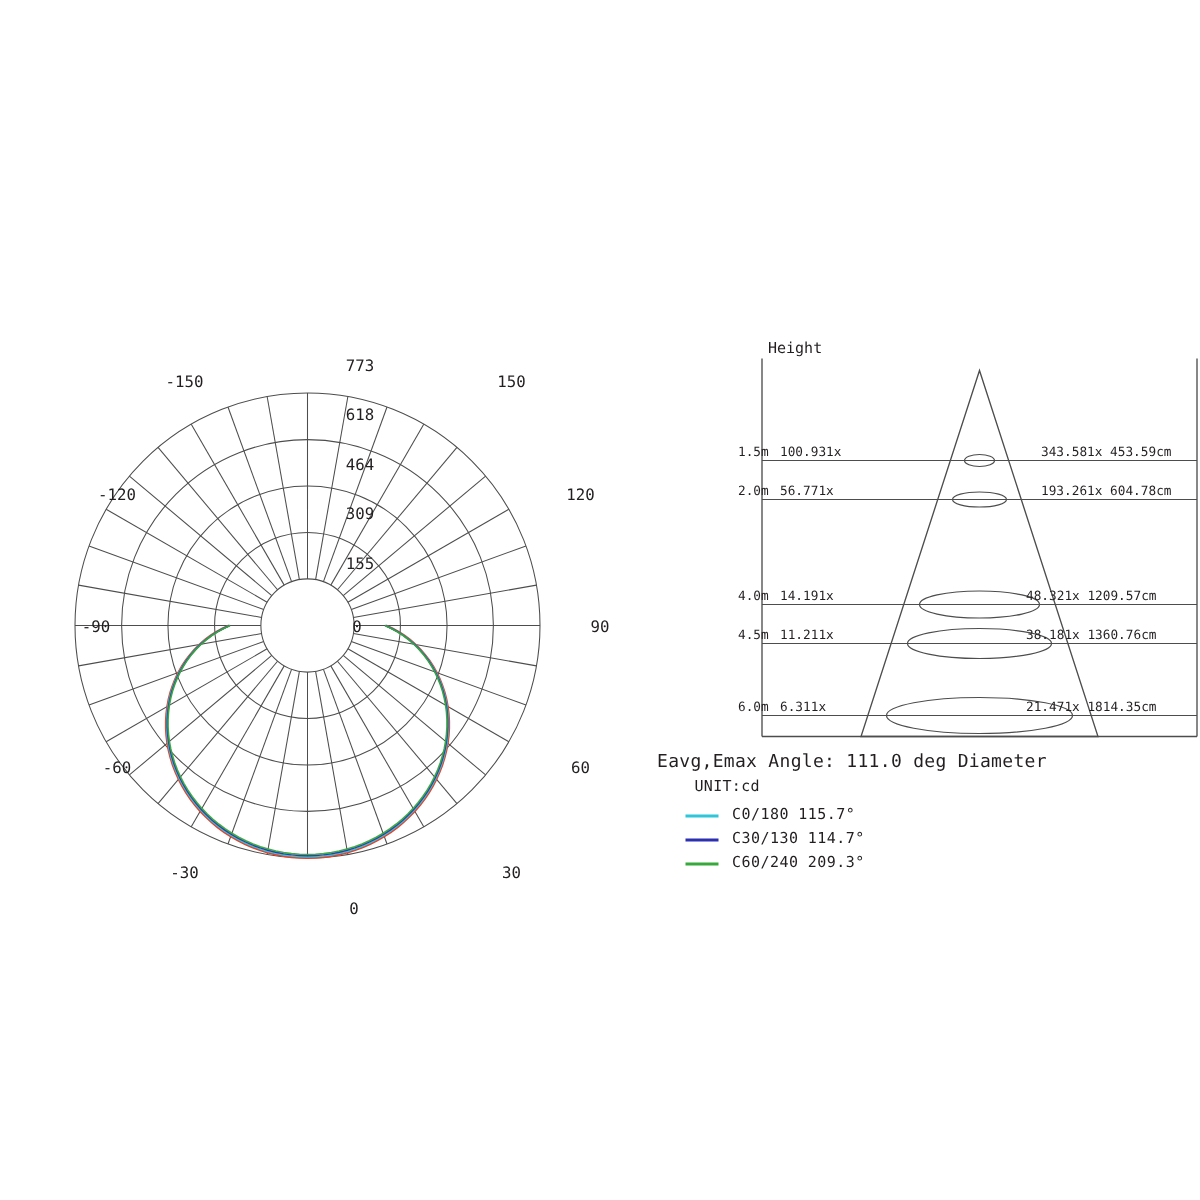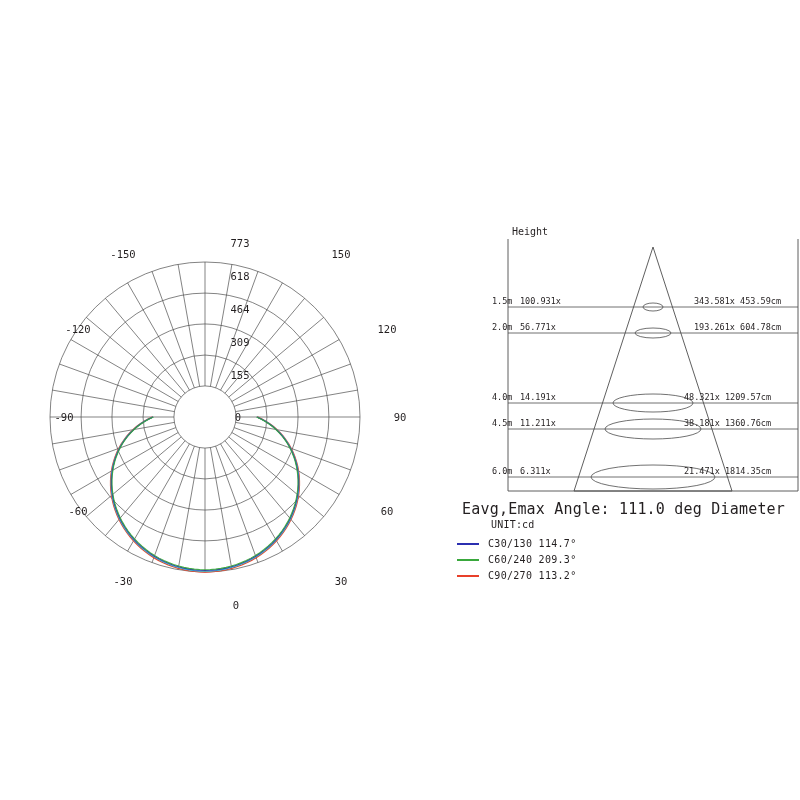--- a/index.html
+++ b/index.html
@@ -38,21 +38,21 @@
   }
   .legend {
     position: absolute;
     left: 455px;
     top: 520px;
     width: 320px;
     font-size: 9.5px;
     line-height: 1.0;
   }
   .unit-label {
-    margin-left: 36px;
+    margin-left: 8px;
     margin-bottom: 9px;
     font-size: 10px;
     letter-spacing: .2px;
   }
   .legend-row {
     display: flex;
     align-items: center;
     margin-bottom: 6px;
     margin-left: 2px;
   }
@@ -63,23 +63,23 @@
     margin-right: 9px;
     flex: 0 0 auto;
   }
   .legend-text {
     font-size: 10px;
     letter-spacing: .3px;
     white-space: nowrap;
   }
   .caption {
     position: absolute;
-    left: 462px;
+    left: 438px;
     top: 500px;
-    font-size: 15px;
+    font-size: 12px;
     letter-spacing: .2px;
     white-space: nowrap;
   }
   svg { display: block; }
   text {
     font-family: "DejaVu Sans Mono", monospace;
     fill: #231f20;
   }
 </style>
 </head>
@@ -202,26 +202,26 @@
       <text x="196" y="201" font-size="8.5">38.181x 1360.76cm</text>
       <text x="196" y="249" font-size="8.5">21.471x 1814.35cm</text>
     </svg>
   </div>
 
   <div class="caption">Eavg,Emax  Angle: 111.0 deg  Diameter</div>
 
   <div class="legend">
     <div class="unit-label">UNIT:cd</div>
     <div class="legend-row">
+      <span class="swatch" style="border-top-color:#2fc6d9"></span>
+      <span class="legend-text">C0/180 115.7°</span>
+    </div>
+    <div class="legend-row">
       <span class="swatch" style="border-top-color:#2b2fb0"></span>
       <span class="legend-text">C30/130 114.7°</span>
     </div>
     <div class="legend-row">
       <span class="swatch" style="border-top-color:#39a83c"></span>
       <span class="legend-text">C60/240 209.3°</span>
     </div>
-    <div class="legend-row">
-      <span class="swatch" style="border-top-color:#e8402a"></span>
-      <span class="legend-text">C90/270 113.2°</span>
-    </div>
   </div>
 
 </div>
 
 </body></html>

